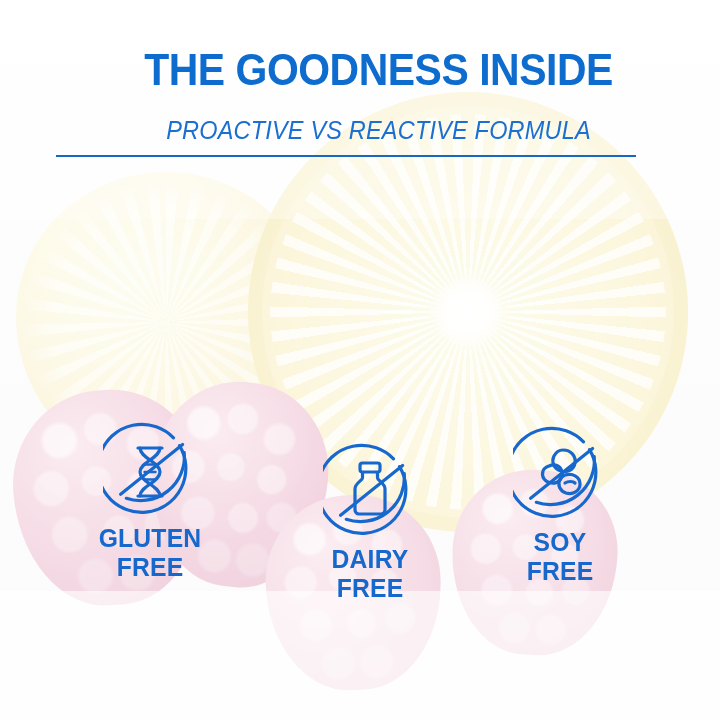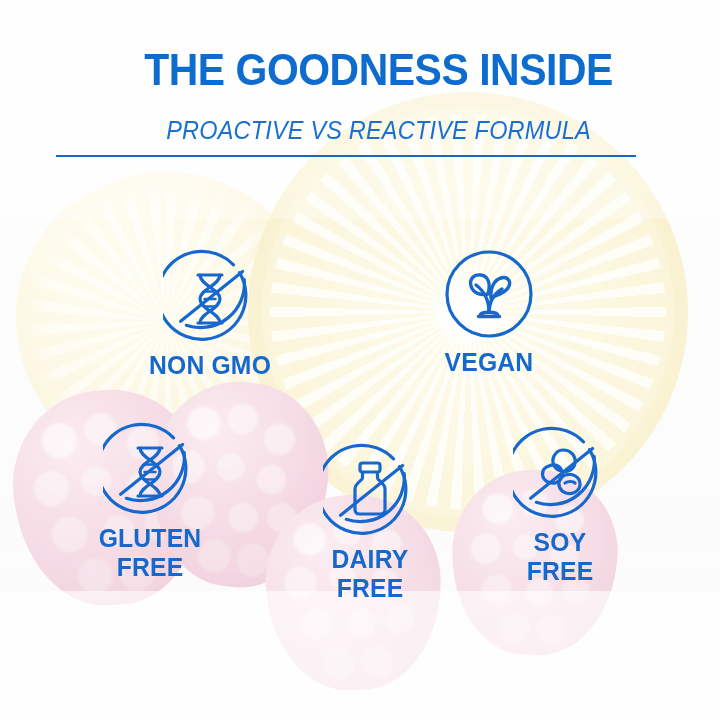--- a/index.html
+++ b/index.html
@@ -227,54 +227,21 @@
     <div class="wash-mid"></div>
     <div class="wash-bottom"></div>
   </div>
 
   <div class="header">
     <div class="title">THE GOODNESS INSIDE</div>
     <div class="subtitle">PROACTIVE VS REACTIVE FORMULA</div>
     <div class="rule"></div>
   </div>
 
-  <div class="badge badge-nongmo">
-    <svg class="ring" width="94" height="94" viewBox="0 0 94 94">
-      <path d="M70.5 16.8 A44 44 0 1 0 76.5 24.6" fill="none" stroke="#1668cd" stroke-width="3.2" stroke-linecap="round"></path>
-      <path d="M81.2 31.5 A44 44 0 0 1 23.3 77.3" fill="none" stroke="#1668cd" stroke-width="3.2" stroke-linecap="round"></path>
-      <line x1="17.6" y1="73.2" x2="79.6" y2="23.4" stroke="#1668cd" stroke-width="3.2" stroke-linecap="round"></line>
-      <g fill="none" stroke="#1668cd" stroke-width="3.2" stroke-linecap="round">
-        <path d="M37 27 C37 37, 57 41, 57 51 C57 61, 37 65, 37 75"></path>
-        <path d="M57 27 C57 37, 37 41, 37 51 C37 61, 57 65, 57 75"></path>
-        <line x1="35" y1="27" x2="59" y2="27"></line>
-        <line x1="35" y1="75" x2="59" y2="75"></line>
-      </g>
-      <g stroke="#1668cd" stroke-width="2.4" stroke-linecap="round">
-        <line x1="41.5" y1="43.5" x2="52.5" y2="43.5"></line>
-        <line x1="41.5" y1="51" x2="52.5" y2="51"></line>
-        <line x1="41.5" y1="58.5" x2="52.5" y2="58.5"></line>
-      </g>
-    </svg>
-    <div class="label">NON GMO</div>
-  </div>
-
-  <div class="badge badge-vegan">
-    <svg class="ring" width="90" height="90" viewBox="0 0 90 90">
-      <circle cx="45" cy="45" r="42" fill="none" stroke="#1668cd" stroke-width="3.2"></circle>
-      <g fill="none" stroke="#1668cd" stroke-width="3.4" stroke-linecap="round" stroke-linejoin="round">
-        <path d="M45 63 C45 50, 40 42, 32 36"></path>
-        <path d="M45 63 C45 53, 50 45, 58 40"></path>
-        <path d="M44 45 C37 47, 29 44, 27 37 C25 30, 30 25, 37 26 C44 27, 47 34, 44 45 Z"></path>
-        <path d="M47 49 C52 46, 60 45, 64 39 C68 33, 64 27, 57 29 C50 31, 46 39, 47 49 Z"></path>
-        <path d="M36 67 C36 62, 54 62, 54 67"></path>
-        <line x1="34.5" y1="67.5" x2="55.5" y2="67.5"></line>
-      </g>
-    </svg>
-    <div class="label">VEGAN</div>
-  </div>
+
 
   <div class="badge badge-gluten">
     <svg class="ring" width="94" height="94" viewBox="0 0 94 94">
       <path d="M70.5 16.8 A44 44 0 1 0 76.5 24.6" fill="none" stroke="#1668cd" stroke-width="3.2" stroke-linecap="round"></path>
       <path d="M81.2 31.5 A44 44 0 0 1 23.3 77.3" fill="none" stroke="#1668cd" stroke-width="3.2" stroke-linecap="round"></path>
       <line x1="17.6" y1="73.2" x2="79.6" y2="23.4" stroke="#1668cd" stroke-width="3.2" stroke-linecap="round"></line>
       <g fill="none" stroke="#1668cd" stroke-width="3.2" stroke-linecap="round">
         <path d="M37 27 C37 37, 57 41, 57 51 C57 61, 37 65, 37 75"></path>
         <path d="M57 27 C57 37, 37 41, 37 51 C37 61, 57 65, 57 75"></path>
         <line x1="35" y1="27" x2="59" y2="27"></line>

